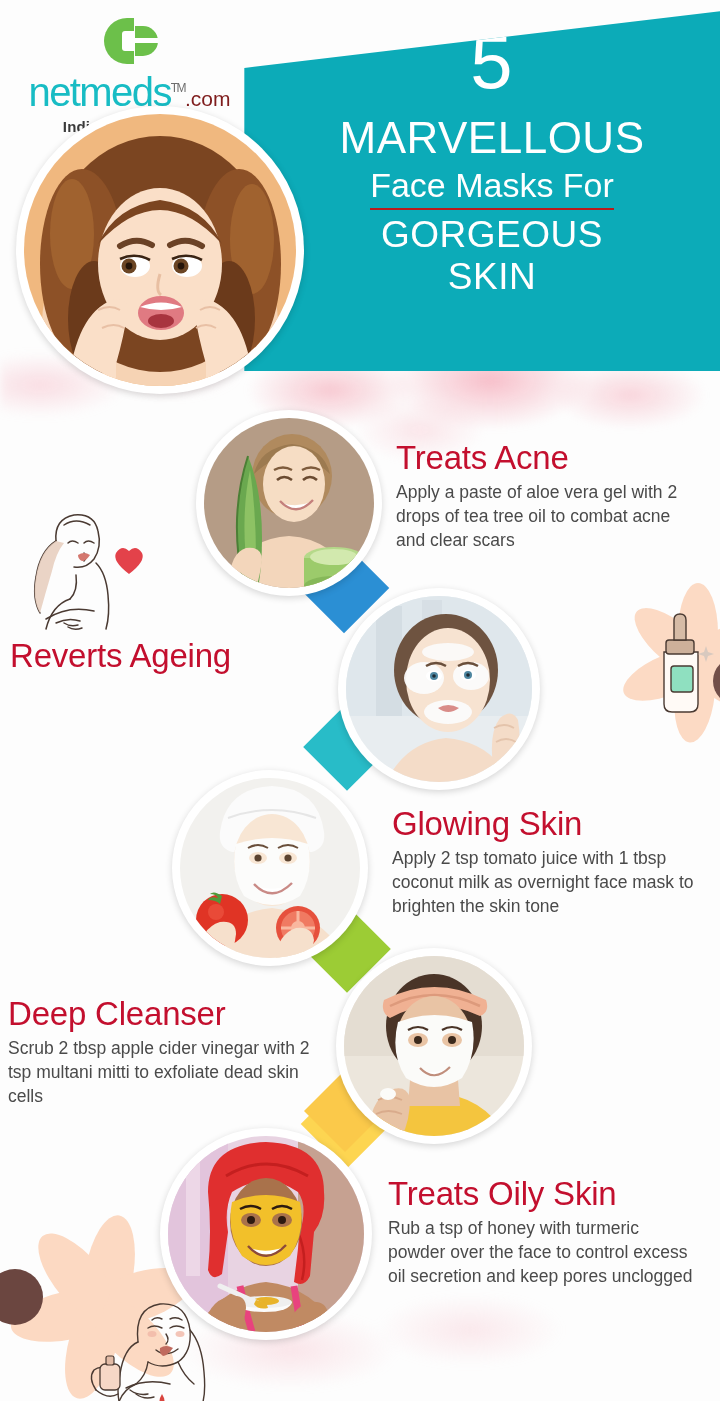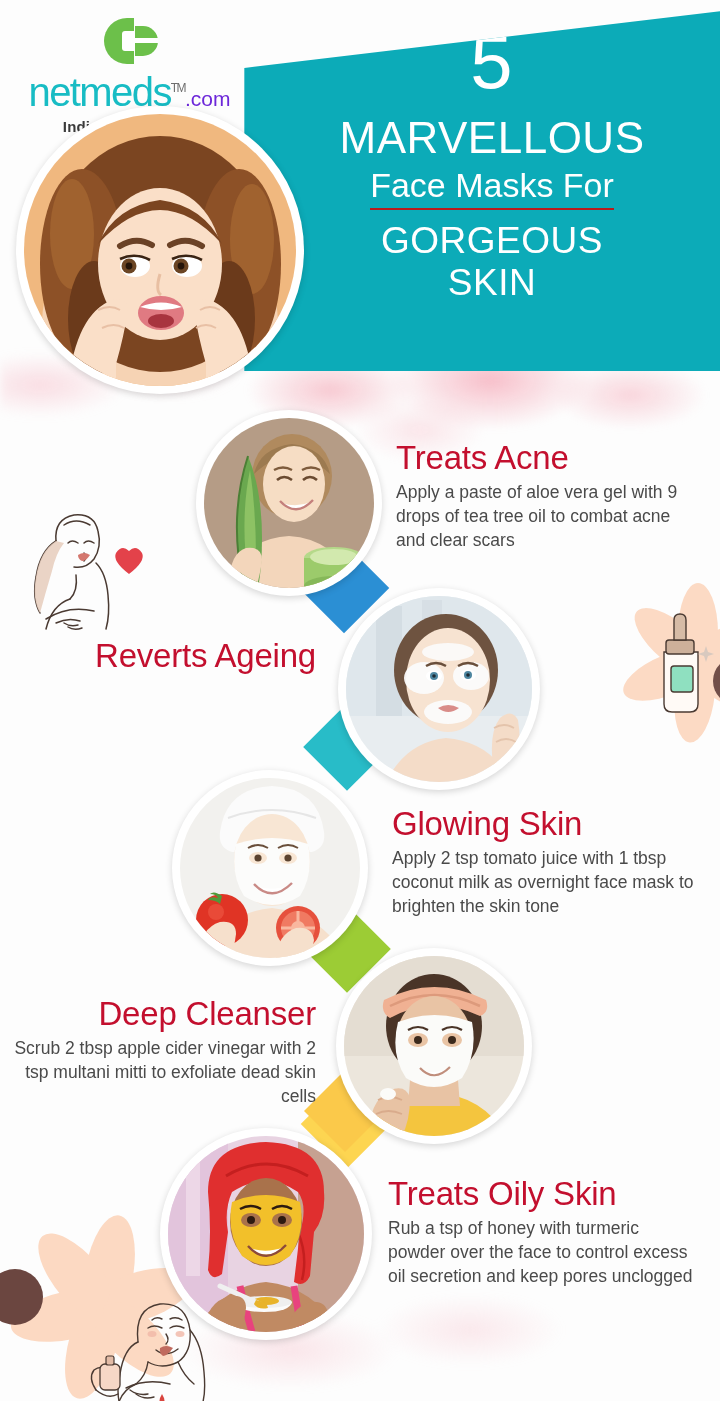--- a/index.html
+++ b/index.html
@@ -63,21 +63,21 @@
   .flower-bottomleft .petal { width:48px; height:94px; margin:-94px 0 0 -24px; }
   .flower-bottomleft .core { left:-4px; top:78px; width:56px; height:56px; }
 
   
   .logo-block { position:absolute; left:22px; top:18px; width:215px; text-align:center; }
   .logo-mark { width:58px; height:52px; margin:0 auto 2px; position:relative; }
   .logo-word {
     font-size:40px; letter-spacing:-1.6px; line-height:1;
     color:#18bcc4; font-weight:400;
   }
-  .logo-word .dotcom { color:#6d28d9; font-size:21px; letter-spacing:0; }
+  .logo-word .dotcom { color:#7f1d1d; font-size:21px; letter-spacing:0; }
   .logo-word .tm { color:#6e6e6e; font-size:12px; vertical-align:super; }
   .logo-tag {
     margin-top:6px; font-size:15px; color:#3b3b3b; font-weight:700; letter-spacing:.2px;
   }
 
   
   .banner {
     position:absolute; left:240px; top:0; width:480px; height:371px;
     background:#0cabb8;
     clip-path:polygon(0.9% 18.3%, 100% 3.0%, 100% 100%, 0.9% 100%);
@@ -87,21 +87,21 @@
     padding-left:24px;
   }
   .banner-num { font-size:76px; line-height:.95; font-weight:400; letter-spacing:1px; }
   .banner-l2 {
     font-size:44px; line-height:1.02; letter-spacing:.5px; margin-top:18px; font-weight:400;
   }
   .banner-l3 {
     font-size:34px; line-height:1.1; margin-top:6px; font-weight:400;
     display:inline-block; border-bottom:2px solid #b91c1c; padding-bottom:4px;
   }
-  .banner-l4 { font-size:37px; line-height:1.12; margin-top:10px; letter-spacing:.5px; }
+  .banner-l4 { font-size:37px; line-height:1.12; margin-top:4px; letter-spacing:.5px; }
   .banner-l5 { font-size:37px; line-height:1.12; letter-spacing:.5px; }
 
   
   .circ {
     position:absolute; border-radius:50%;
     background:#ffffff; padding:8px;
     box-shadow:0 2px 7px rgba(0,0,0,.16);
     z-index:4;
   }
   .circ > .photo {
@@ -117,21 +117,21 @@
   .d-yellow { background:#fdd551; }
   .d-amber  { background:#fbc94a; }
 
   
   .block { position:absolute; z-index:5; }
   .block h2 {
     color:#c30f2e; font-size:33px; font-weight:400; line-height:1.1;
     letter-spacing:-.2px; margin-bottom:5px;
   }
   .block p { color:#4a4a4a; font-size:17.5px; line-height:1.36; font-weight:400; }
-  .align-right { text-align:right; }
+  .align-right { }
 
   
   .lineart { position:absolute; pointer-events:none; z-index:3; }
 
   
   .lm-left {
     position:absolute; left:3px; top:0; width:30px; height:46px;
     background:#6cc04a;
     border-radius:23px 0 0 23px;
   }
@@ -255,21 +255,21 @@
         <ellipse cx="130" cy="168" rx="30" ry="10" fill="#86b859"></ellipse>
         <ellipse cx="130" cy="139" rx="24" ry="8" fill="#d2e9ae"></ellipse>
 
         <path d="M104 168 Q118 182 150 176 Q160 172 156 166 Q130 174 104 168Z" fill="#f3d6bb"></path>
       </svg>
     </div>
   </div>
 
   <div class="block" style="left:396px; top:440px; width:300px;">
     <h2>Treats Acne</h2>
-    <p>Apply a paste of aloe vera gel with 9 drops of tea tree oil to combat acne and clear scars</p>
+    <p>Apply a paste of aloe vera gel with 2 drops of tea tree oil to combat acne and clear scars</p>
   </div>
 
   <div class="lineart" style="left:12px; top:495px; width:140px; height:140px;">
     <svg viewBox="0 0 140 140" width="140" height="140">
       <g fill="none" stroke="#4a3a32" stroke-width="1.5" stroke-linecap="round">
         <path d="M44 46 Q42 24 62 20 Q82 18 86 36 Q90 52 82 64 Q74 74 62 72"></path>
         <path d="M44 46 Q28 56 24 82 Q20 104 28 118"></path>
         <path d="M52 30 Q64 22 78 30"></path>
         <path d="M56 48 Q60 44 66 48"></path>
         <path d="M72 48 Q76 44 82 48"></path>

